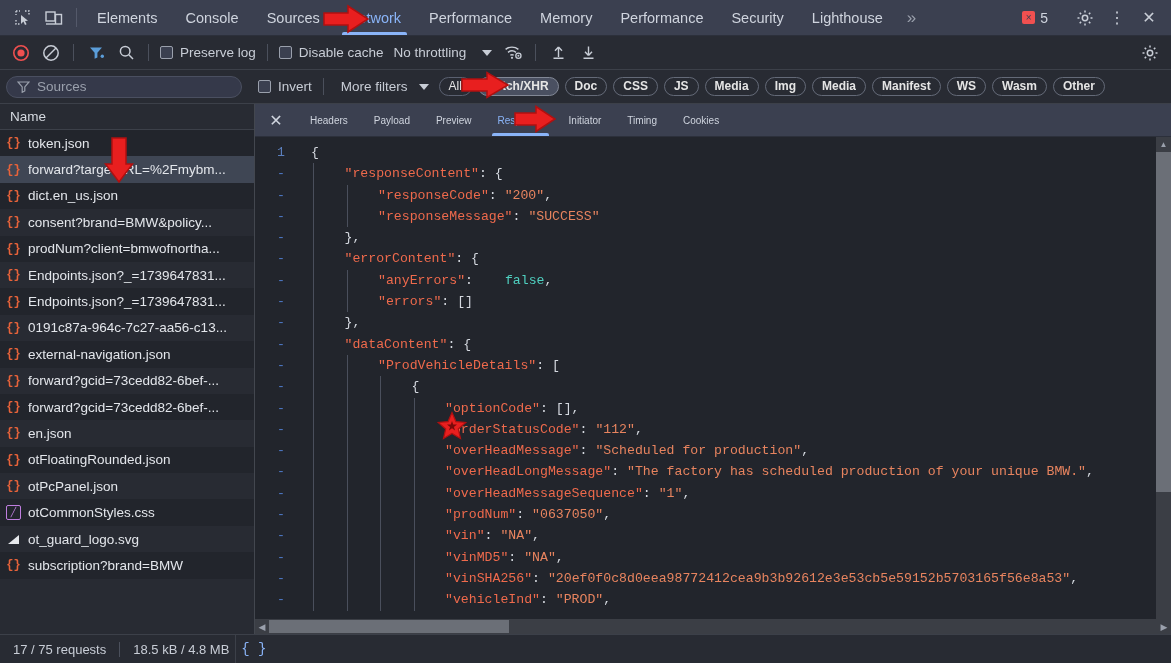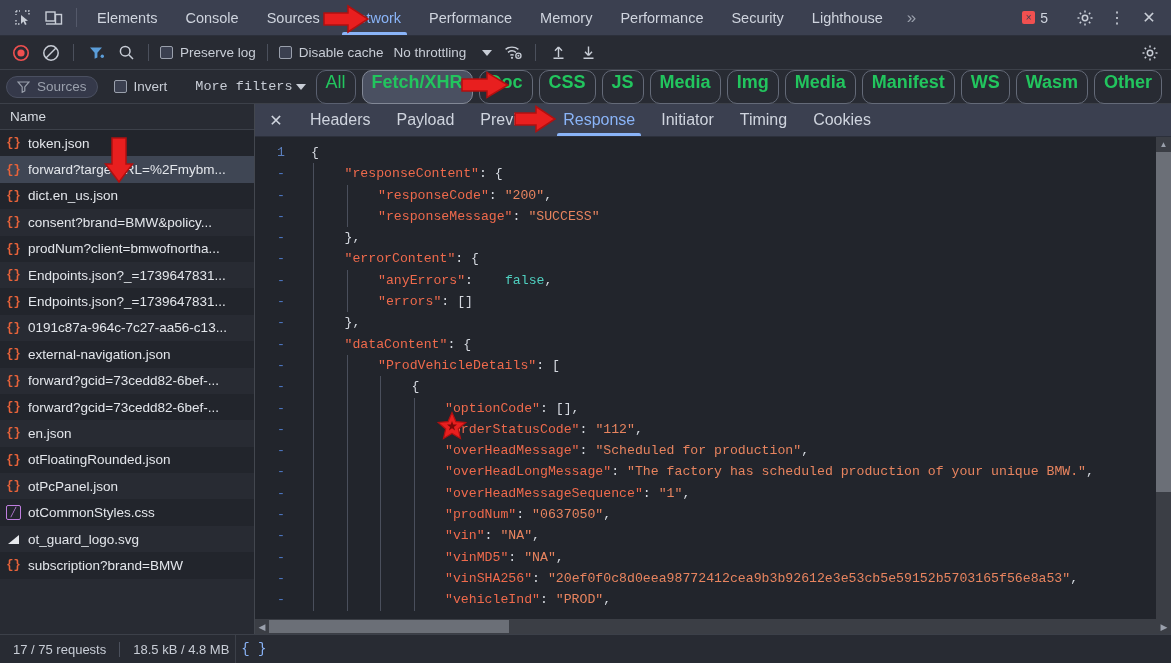--- a/index.html
+++ b/index.html
@@ -73,27 +73,27 @@
     padding: 0 6px; gap: 0px;
     font-size: 13.5px; color: #c8cdd6;
   }
   .filterinput {
     width: 236px; height: 22px; background: #35394a; border: 1px solid #4a4f60;
     border-radius: 11px; display: flex; align-items: center; gap: 7px;
     padding: 0 10px; color: #9aa0ac; font-size: 13.5px; cursor: text;
     margin-right: 12px;
   }
   .chip {
-    border: 1px solid #646a78; border-radius: 10px; padding: 1px 9px 10px;
-    font-size: 18px; color: #22c55e; margin-right: 6px; cursor: pointer;
+    border: 1px solid #646a78; border-radius: 10px; padding: 1px 9px 2px;
+    font-size: 12px; color: #e5e5e5; margin-right: 6px; cursor: pointer;
     white-space: nowrap; font-weight: bold;
   }
   .chip.active { background: #4a5061; border-color: #828896; }
   .chip.plain { font-weight: normal; border-color: #5a6070;}
-  .morefilters { display:flex;align-items:center;gap:3px;cursor:pointer;padding:0 10px;white-space:nowrap;font-family:Liberation Mono, monospace;}
+  .morefilters { display:flex;align-items:center;gap:11px;cursor:pointer;padding:0 10px;white-space:nowrap;}
 
   
   .split { flex: 1; display: flex; min-height: 0; }
 
   
   .reqlist { width: 255px; min-width: 255px; background: #282b33; display: flex; flex-direction: column;
              border-right: 1px solid #43474f; }
   .reqhead { height: 26px; min-height: 26px; display: flex; align-items: center; padding: 0 10px;
              font-size: 13.5px; color: #d6dae1; background: #282b33; border-bottom: 1px solid #3c4049; }
   .reqrows { flex: 1; overflow: hidden; }
@@ -106,21 +106,21 @@
   .ic { width: 15px; min-width:15px; height: 15px; display:flex;align-items:center;justify-content:center;
         font-size: 12px; font-family: "Liberation Mono", monospace; font-weight: bold;}
   .ic.json { color: #e8633a; }
   .ic.css { border: 1.6px solid #c07fe0; color:#c07fe0; border-radius: 2px; font-size:9px; }
   .ic.svg { background: transparent; }
 
   
   .detail { flex: 1; display: flex; flex-direction: column; min-width: 0; background: #282b33; }
   .dtabs { height: 33px; min-height: 33px; display: flex; align-items: stretch;
            background: #3b4050; border-bottom: 1px solid #2c303b; position: relative;}
-  .dtab { display: flex; align-items: center; padding: 0 13px; font-size: 16px; color: #cfd4de;
+  .dtab { display: flex; align-items: center; padding: 0 13px; font-size: 10px; color: #cfd4de;
           cursor: pointer; position: relative; white-space: nowrap;}
   .dtab.active { color: #8ab4f8; }
   .dtab.active::after { content:""; position:absolute; left:7px; right:7px; bottom:0; height:3px;
                         background:#8ab4f8; border-radius:2px 2px 0 0;}
   .xbtn { width: 42px; display:flex;align-items:center;justify-content:center;color:#cfd4de;cursor:pointer;font-size:16px;}
 
   
   .codewrap { flex: 1; display: flex; min-height: 0; position: relative; background: #22252c; }
   .code { flex: 1; position: relative; overflow: hidden; padding-top: 5px;
           font-family: "Liberation Mono", monospace; font-size: 13.2px; line-height: 21.3px; }

